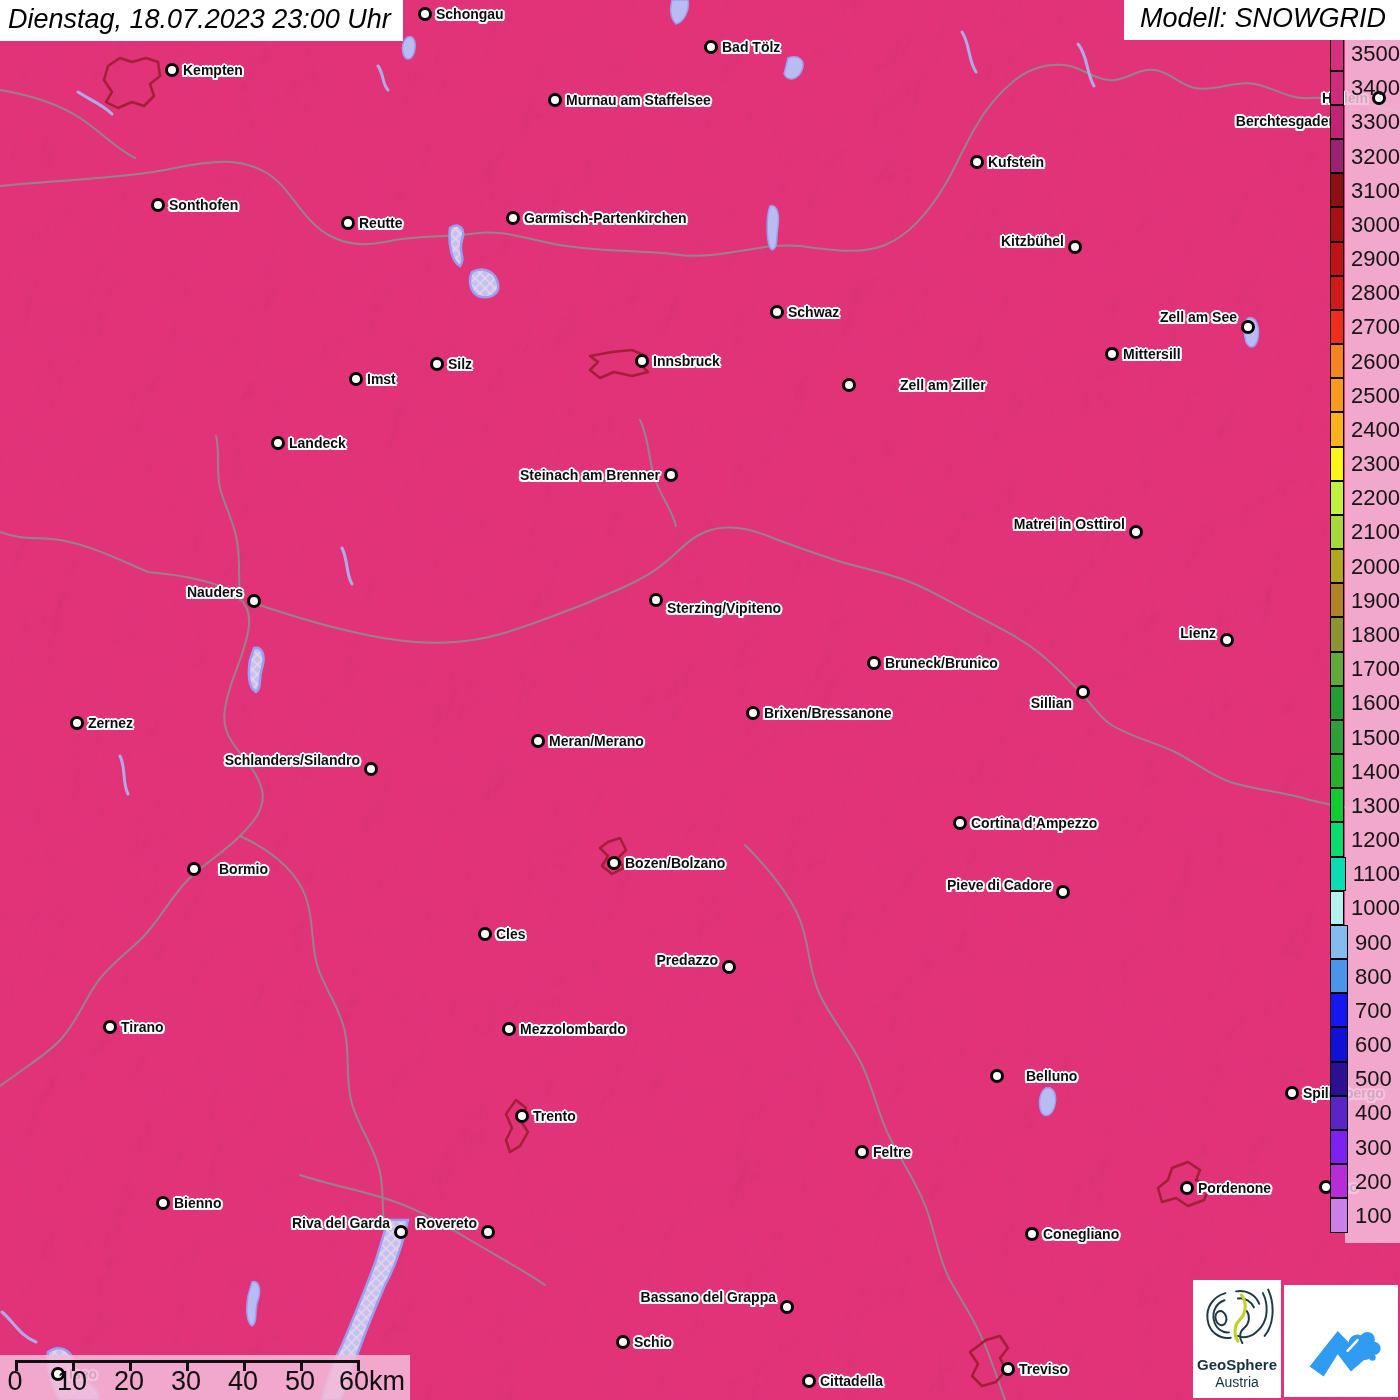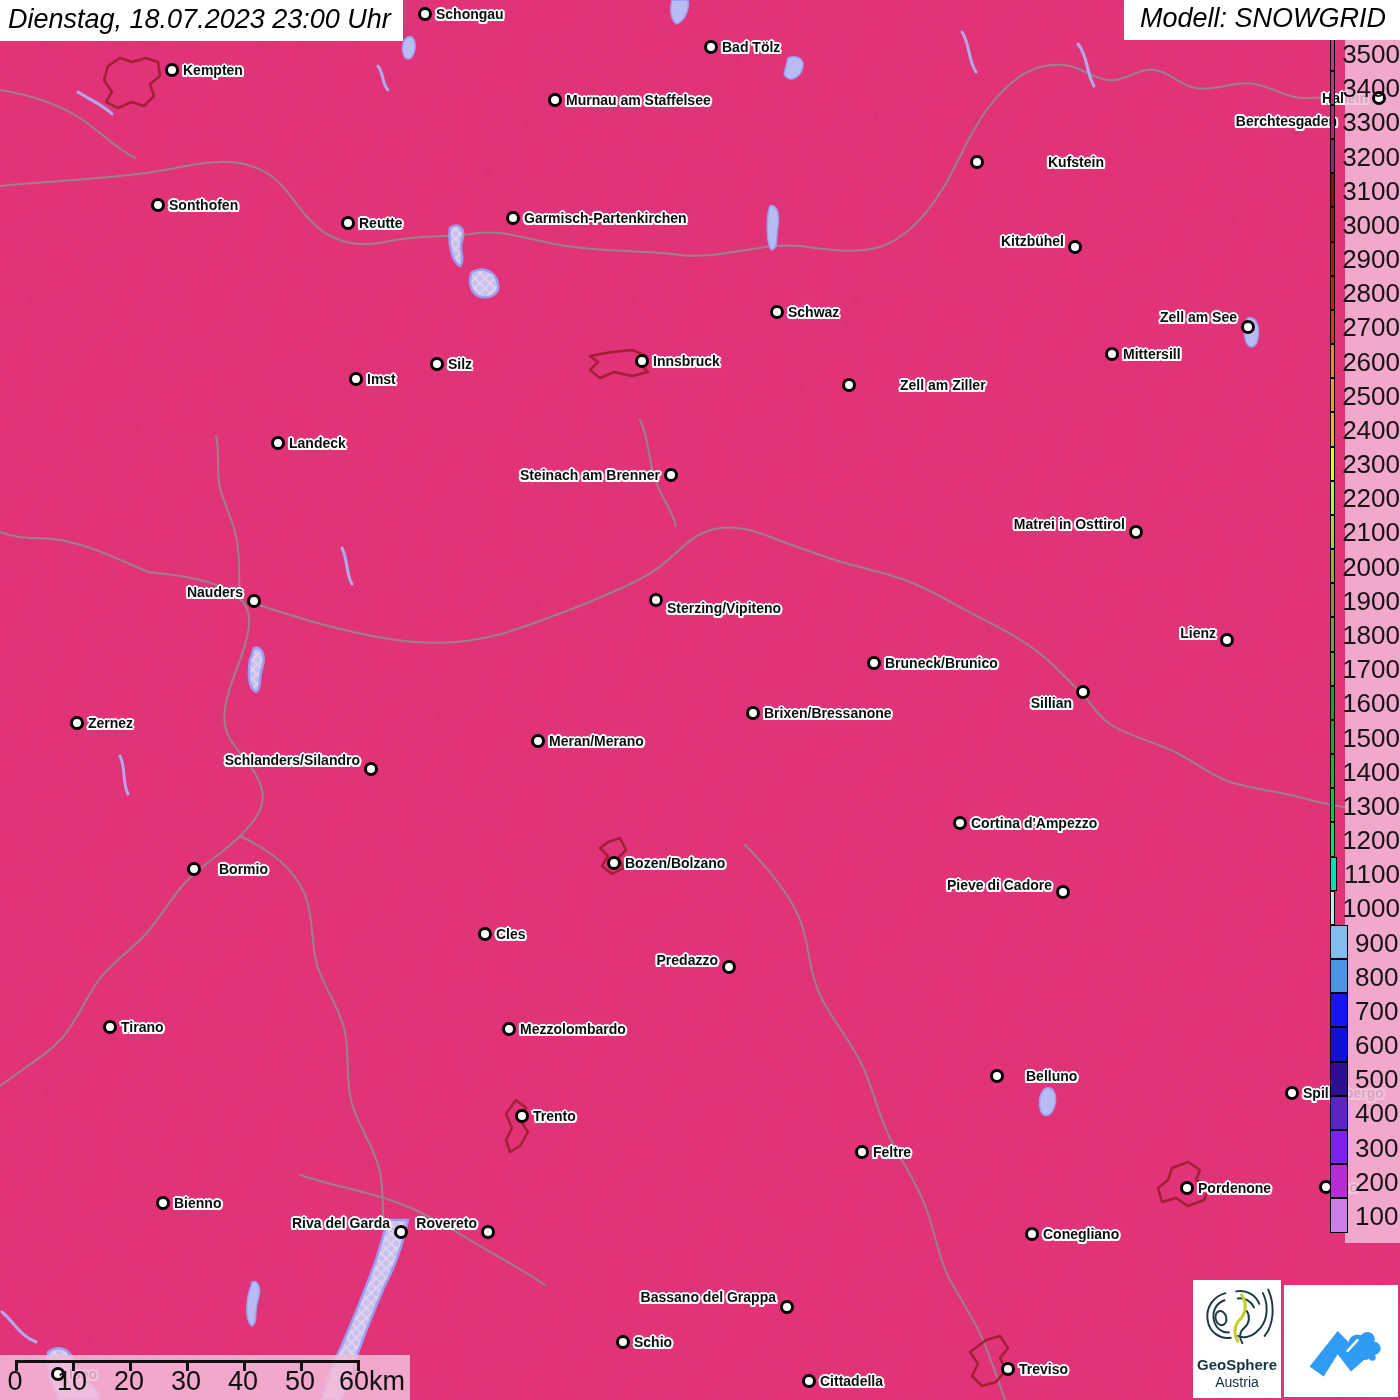--- a/index.html
+++ b/index.html
@@ -17,21 +17,21 @@
       border:3px solid #000;border-radius:50%;box-sizing:border-box;}
   
   .panel{position:absolute;background:rgba(244,186,216,.87);z-index:30;}
   #colorbar-panel{left:1345px;top:37px;width:55px;height:1206px;}
   #scalebar-panel{left:0;top:1355px;width:410px;height:45px;}
   
   #colorbar{position:absolute;left:1330px;top:37px;height:1196px;width:70px;
       display:flex;flex-direction:column;z-index:40;}
   .cb-row{flex:1;display:flex;align-items:center;}
   .cb-swatch{width:18px;height:100%;border:1px solid #000;box-sizing:border-box;}
-  .cb-label{margin-left:7px;font-size:26px;color:#141414;line-height:1;}
+  .cb-label{margin-left:7px;font-size:22px;color:#141414;line-height:1;}
   
   #scalebar-content{position:absolute;left:0;top:1355px;width:410px;height:45px;z-index:40;}
   .sb-line{position:absolute;left:15px;top:5px;width:342px;height:0;border-top:3px solid #101010;}
   .sb-tick{position:absolute;top:5px;width:3px;height:11px;background:#101010;}
   .sb-label{position:absolute;top:13px;font-size:27px;color:#101010;transform:translateX(-50%);line-height:1;}
   
   #titlebox{position:absolute;left:0;top:0;background:#fff;padding:4px 12px 7px 8px;z-index:50;}
   #titlebox .l1{font-size:27px;font-weight:bold;color:#000;line-height:1.12;}
   #titlebox .l1 .unit{font-weight:normal;}
   #titlebox .l2{font-size:27px;font-style:italic;color:#000;line-height:1.12;}
@@ -127,21 +127,21 @@
       <div class="city-dot" style="left: 704px; top: 40px;"></div>
       <div class="city-label" style="top: 47px; left: 722px;">Bad Tölz</div>
       <div class="city-dot" style="left: 165px; top: 63px;"></div>
       <div class="city-label" style="top: 70px; left: 183px;">Kempten</div>
       <div class="city-dot" style="left: 548px; top: 93px;"></div>
       <div class="city-label" style="top: 100px; left: 566px;">Murnau am Staffelsee</div>
       <div class="city-dot" style="left: 1372px; top: 91px;"></div>
       <div class="city-label left" style="top: 98px; right: 32px;">Hallein</div>
       <div class="city-label left" style="top: 121px; right: 63px;">Berchtesgaden</div>
       <div class="city-dot" style="left: 970px; top: 155px;"></div>
-      <div class="city-label" style="top: 162px; left: 1048px;">Kufstein</div>
+      <div class="city-label" style="top: 162px; left: 988px;">Kufstein</div>
       <div class="city-dot" style="left: 151px; top: 198px;"></div>
       <div class="city-label" style="top: 205px; left: 169px;">Sonthofen</div>
       <div class="city-dot" style="left: 341px; top: 216px;"></div>
       <div class="city-label" style="top: 223px; left: 359px;">Reutte</div>
       <div class="city-dot" style="left: 506px; top: 211px;"></div>
       <div class="city-label" style="top: 218px; left: 524px;">Garmisch-Partenkirchen</div>
       <div class="city-dot" style="left: 1068px; top: 240px;"></div>
       <div class="city-label left" style="top: 241px; right: 336px;">Kitzbühel</div>
       <div class="city-dot" style="left: 770px; top: 305px;"></div>
       <div class="city-label" style="top: 312px; left: 788px;">Schwaz</div>

